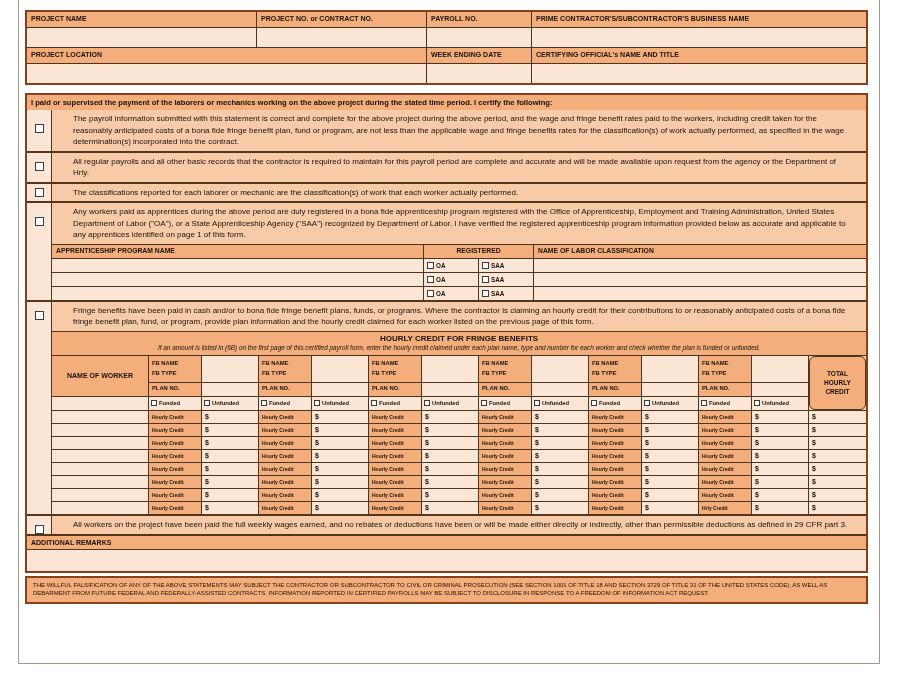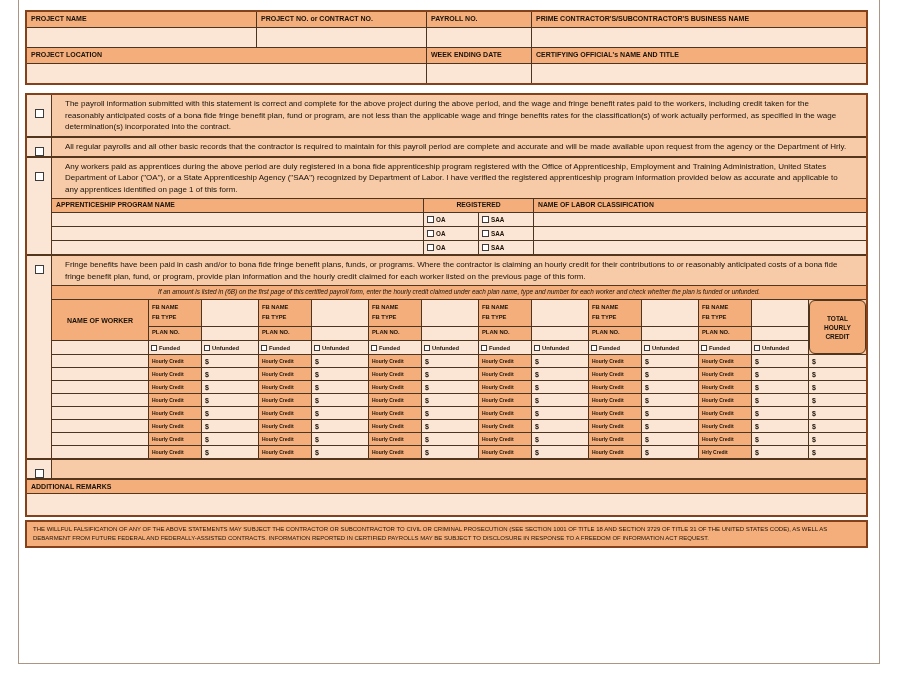--- a/index.html
+++ b/index.html
@@ -26,21 +26,21 @@
   
   .cert{margin-top:8px;border:2px solid #85421A;background:#F7CBA8;}
   .cert-bar{background:#F3AE7C;font-size:7.6px;font-weight:bold;padding:3px 4px 3px 4px;line-height:9px;}
   .stmt{display:flex;border-top:2px solid #53361C;align-items:stretch;}
   .stmt-check{width:24px;min-width:24px;background:#FBE5D5;border-right:1px solid #53361C;
     display:flex;justify-content:center;align-items:flex-start;}
   .pt1{padding-top:4px;} .pt2{padding-top:9px;} .pt3{padding-top:14px;}
   .cb{display:inline-block;background:#fff;border:1px solid #3c3c3c;box-sizing:border-box;}
   .cb9{width:9px;height:9px;}
   .stmt-body{flex:1;background:#F7CBA8;min-width:0;}
-  .stmt-text{font-size:8px;line-height:11.5px;padding:3px 16px 3px 5px;margin-left:8px;}
+  .stmt-text{font-size:8px;line-height:11.5px;padding:3px 16px 3px 21px;}
 
   
   .ag{display:grid;grid-template-columns:371px 54px 54px 1fr;grid-template-rows:13px repeat(3,13px);
       gap:1px;background:#4a3523;border-top:1px solid #4a3523;}
   .ag-h{font-size:6.8px;font-weight:bold;padding:2px 0 0 4px;white-space:nowrap;}
   .ag-reg{text-align:center;padding-left:0;}
   .chk-cell{display:flex;align-items:center;gap:2px;padding-left:3px;font-size:6.3px;font-weight:600;}
   .cb7{width:7px;height:7px;}
   .cb6{width:6px;height:6px;}
 
@@ -96,39 +96,48 @@
     <div class="o hcell" style="grid-column:1/3">PROJECT LOCATION</div>
     <div class="o hcell">WEEK ENDING DATE</div>
     <div class="o hcell">CERTIFYING OFFICIAL's NAME AND TITLE</div>
 
     <div class="l blank" style="grid-column:1/3"></div>
     <div class="l blank"></div>
     <div class="l blank"></div>
   </div>
 
   <div class="cert">
+    <div class="cert-bar" style="border-top:none">I paid or supervised the payment of the laborers or mechanics working on the above project during the stated time period.  I certify the following:</div>
 
     <div class="stmt" style="border-top:none">
       <div class="stmt-check pt3">
           <span class="cb cb9"></span>
         </div>
       <div class="stmt-body">
           <div class="stmt-text">The payroll information submitted with this statement is correct and complete for the above project during the above period, and the wage and fringe benefit rates paid to the workers, including credit taken for the reasonably anticipated costs of a bona fide fringe benefit plan, fund or program, are not less than the applicable wage and fringe benefits rates for the classification(s) of work actually performed, as specified in the wage determination(s) incorporated into the contract.</div>
         </div>
     </div>
 
     <div class="stmt">
       <div class="stmt-check pt2">
           <span class="cb cb9"></span>
         </div>
       <div class="stmt-body">
           <div class="stmt-text">All regular payrolls and all other basic records that the contractor is required to maintain for this payroll period are complete and accurate and will be made available upon request from the agency or the Department of Hrly.</div>
         </div>
     </div>
 
+    <div class="stmt">
+      <div class="stmt-check pt1">
+          <span class="cb cb9"></span>
+        </div>
+      <div class="stmt-body">
+          <div class="stmt-text">The classifications reported for each laborer or mechanic are the classification(s) of work that each worker actually performed.</div>
+        </div>
+    </div>
 
     <div class="stmt">
       <div class="stmt-check pt3">
           <span class="cb cb9"></span>
         </div>
       <div class="stmt-body">
         <div class="stmt-text">Any workers paid as apprentices during the above period are duly registered in a bona fide apprenticeship program registered with the Office of Apprenticeship, Employment and Training Administration, United States Department of Labor ("OA"), or a State Apprenticeship Agency ("SAA") recognized by Department of Labor. I have verified the registered apprenticeship program information provided below as accurate and applicable to any apprentices identified on page 1 of this form.</div>
         <div class="ag" id="ag">
           <div class="o ag-h">APPRENTICESHIP PROGRAM NAME</div>
           <div class="o ag-h ag-reg" style="grid-column:2/4">REGISTERED</div>
@@ -167,20 +176,21 @@
       </div>
     </div>
 
     <div class="stmt">
       <div class="stmt-check pt2">
           <span class="cb cb9"></span>
         </div>
       <div class="stmt-body">
         <div class="stmt-text">Fringe benefits have been paid in cash and/or to bona fide fringe benefit plans, funds, or programs. Where the contractor is claiming an hourly credit for their contributions to or reasonably anticipated costs of a bona fide fringe benefit plan, fund, or program, provide plan information and the hourly credit claimed for each worker listed on the previous page of this form.</div>
         <div class="fr-title">
+          <div class="fr-t1">HOURLY CREDIT FOR FRINGE BENEFITS</div>
           <div class="fr-t2">If an amount is listed in (6B) on the first page of this certified payroll form, enter the hourly credit claimed under each plan name, type and number for each worker and check whether the plan is funded or unfunded.</div>
         </div>
         <div class="fr" id="fr">
             <div class="fc o nw" style="grid-area: 1 / 1 / 3;">NAME OF WORKER</div>
             <div class="fc o fbl" style="grid-area: 1 / 2;">
               <div>FB NAME</div>
               <div>FB TYPE</div>
             </div>
             <div class="fc l" style="grid-area: 1 / 3;"></div>
             <div class="fc o fbl2" style="grid-area: 2 / 2;">PLAN NO.</div>
@@ -385,20 +395,23 @@
             <div class="fc l usd" style="grid-area: 11 / 13;">$</div>
             <div class="fc l usd" style="grid-area: 11 / 14;">$</div>
           </div>
       </div>
     </div>
 
     <div class="stmt">
       <div class="stmt-check pt2">
           <span class="cb cb9"></span>
         </div>
+      <div class="stmt-body">
+          <div class="stmt-text">All workers on the project have been paid the full weekly wages earned, and no rebates or deductions have been or will be made either directly or indirectly, other than permissible deductions as defined in 29 CFR part 3.</div>
+        </div>
     </div>
 
     <div class="remarks-bar">ADDITIONAL REMARKS</div>
     <div class="remarks-blank"></div>
   </div>
 
 
   <div class="foot">THE WILLFUL FALSIFICATION OF ANY OF THE ABOVE STATEMENTS MAY SUBJECT THE CONTRACTOR OR SUBCONTRACTOR TO CIVIL OR CRIMINAL PROSECUTION (SEE SECTION 1001 OF TITLE 18 AND SECTION 3729 OF TITLE 31 OF THE UNITED STATES CODE), AS WELL AS DEBARMENT FROM FUTURE FEDERAL AND FEDERALLY-ASSISTED CONTRACTS. INFORMATION REPORTED IN CERTIFIED PAYROLLS MAY BE SUBJECT TO DISCLOSURE IN RESPONSE TO A FREEDOM OF INFORMATION ACT REQUEST.</div>
 
 </div>

